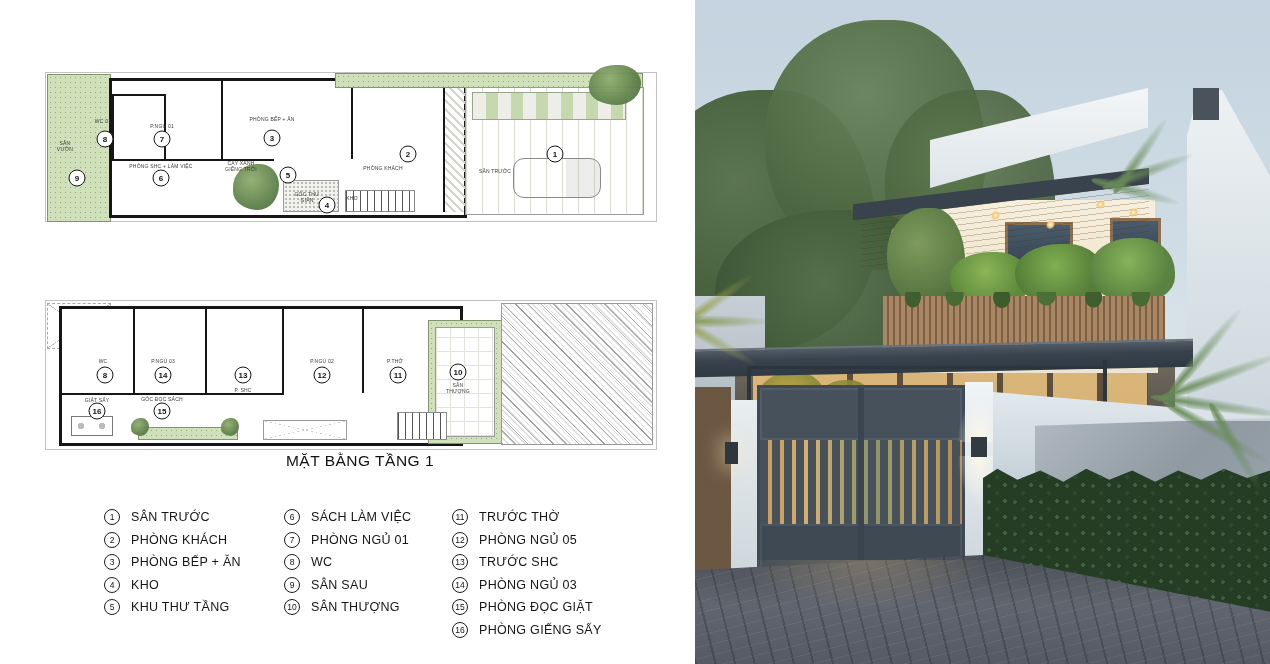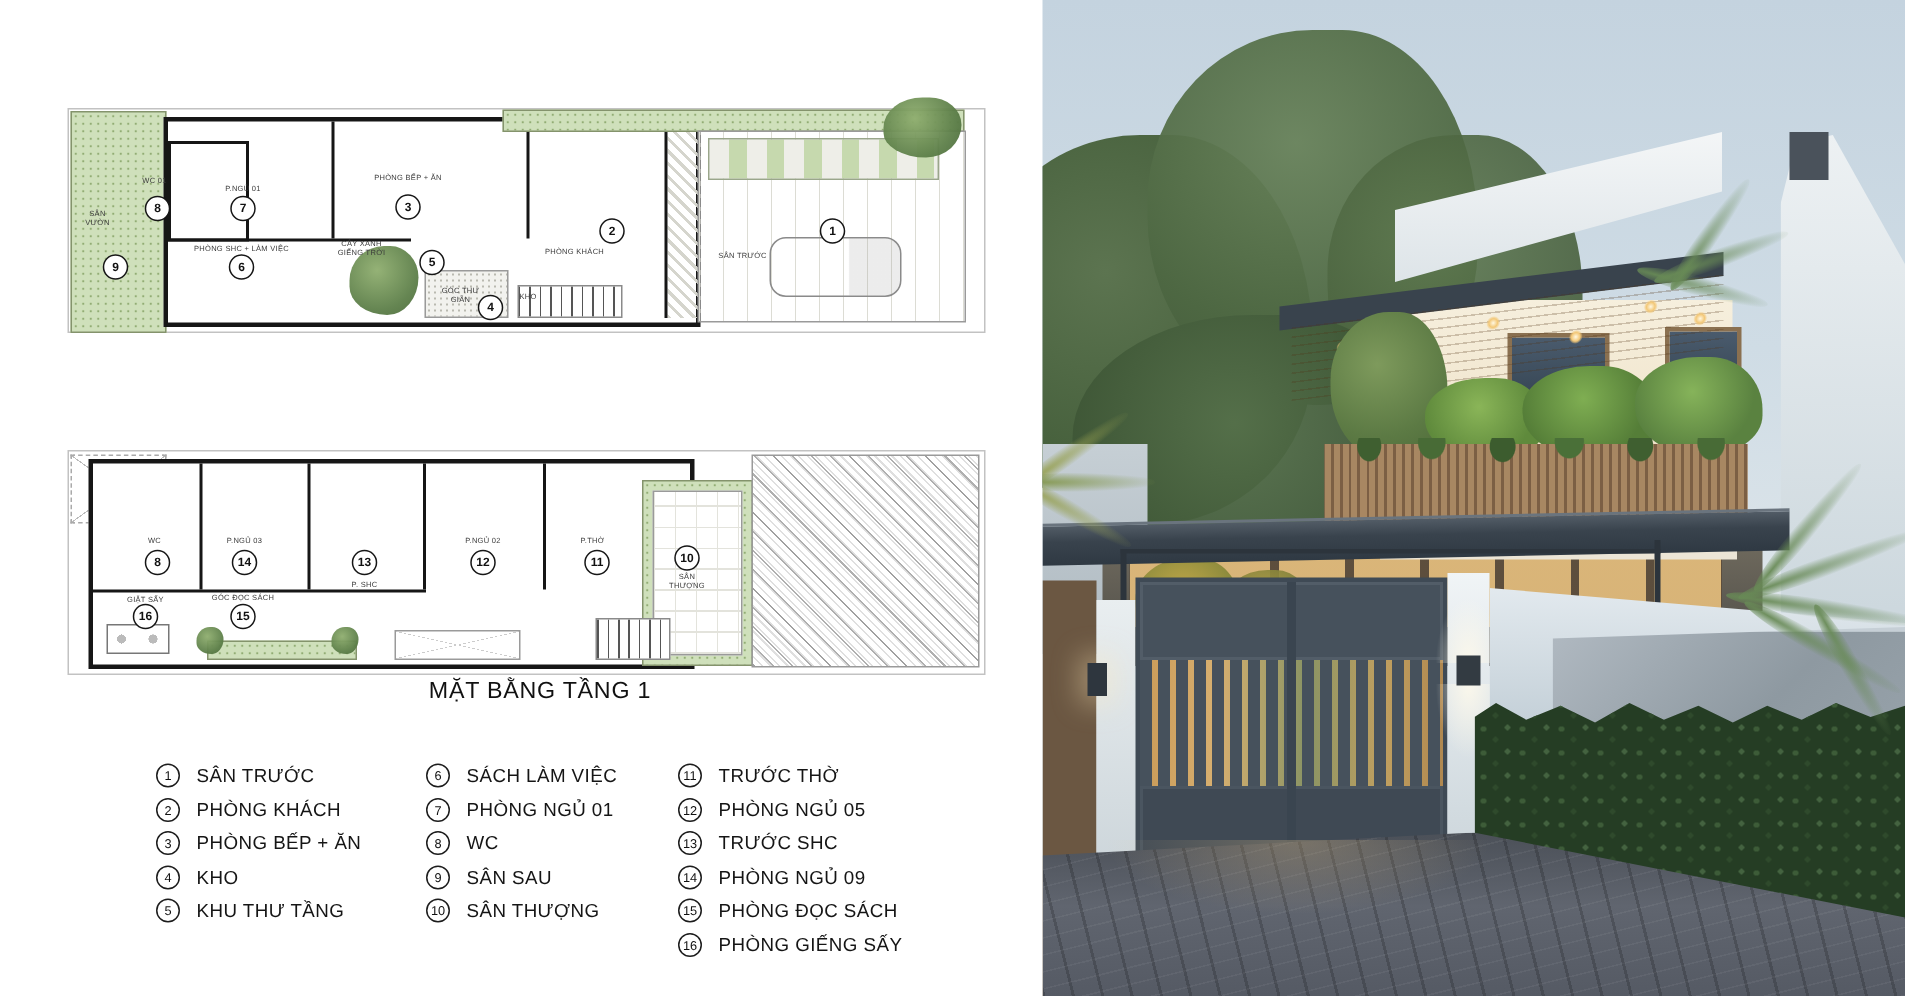--- a/index.html
+++ b/index.html
@@ -179,25 +179,25 @@
   <div class="lrow">
       <span class="lnum">12</span>
       <span class="llabel">PHÒNG NGỦ 05</span>
     </div>
   <div class="lrow">
       <span class="lnum">13</span>
       <span class="llabel">TRƯỚC SHC</span>
     </div>
   <div class="lrow">
       <span class="lnum">14</span>
-      <span class="llabel">PHÒNG NGỦ 09</span>
+      <span class="llabel">PHÒNG NGỦ 03</span>
     </div>
   <div class="lrow">
       <span class="lnum">15</span>
-      <span class="llabel">PHÒNG ĐỌC SÁCH</span>
+      <span class="llabel">PHÒNG ĐỌC GIẶT</span>
     </div>
   <div class="lrow">
       <span class="lnum">16</span>
       <span class="llabel">PHÒNG GIẾNG SẤY</span>
     </div>
 </div>
 
 <div class="photo">
 
   <div class="blob" style="left:-50px;top:90px;width:230px;height:260px;background:radial-gradient(circle at 40% 35%,#5c7450,#46603c 60%,#3c5334);"></div>

